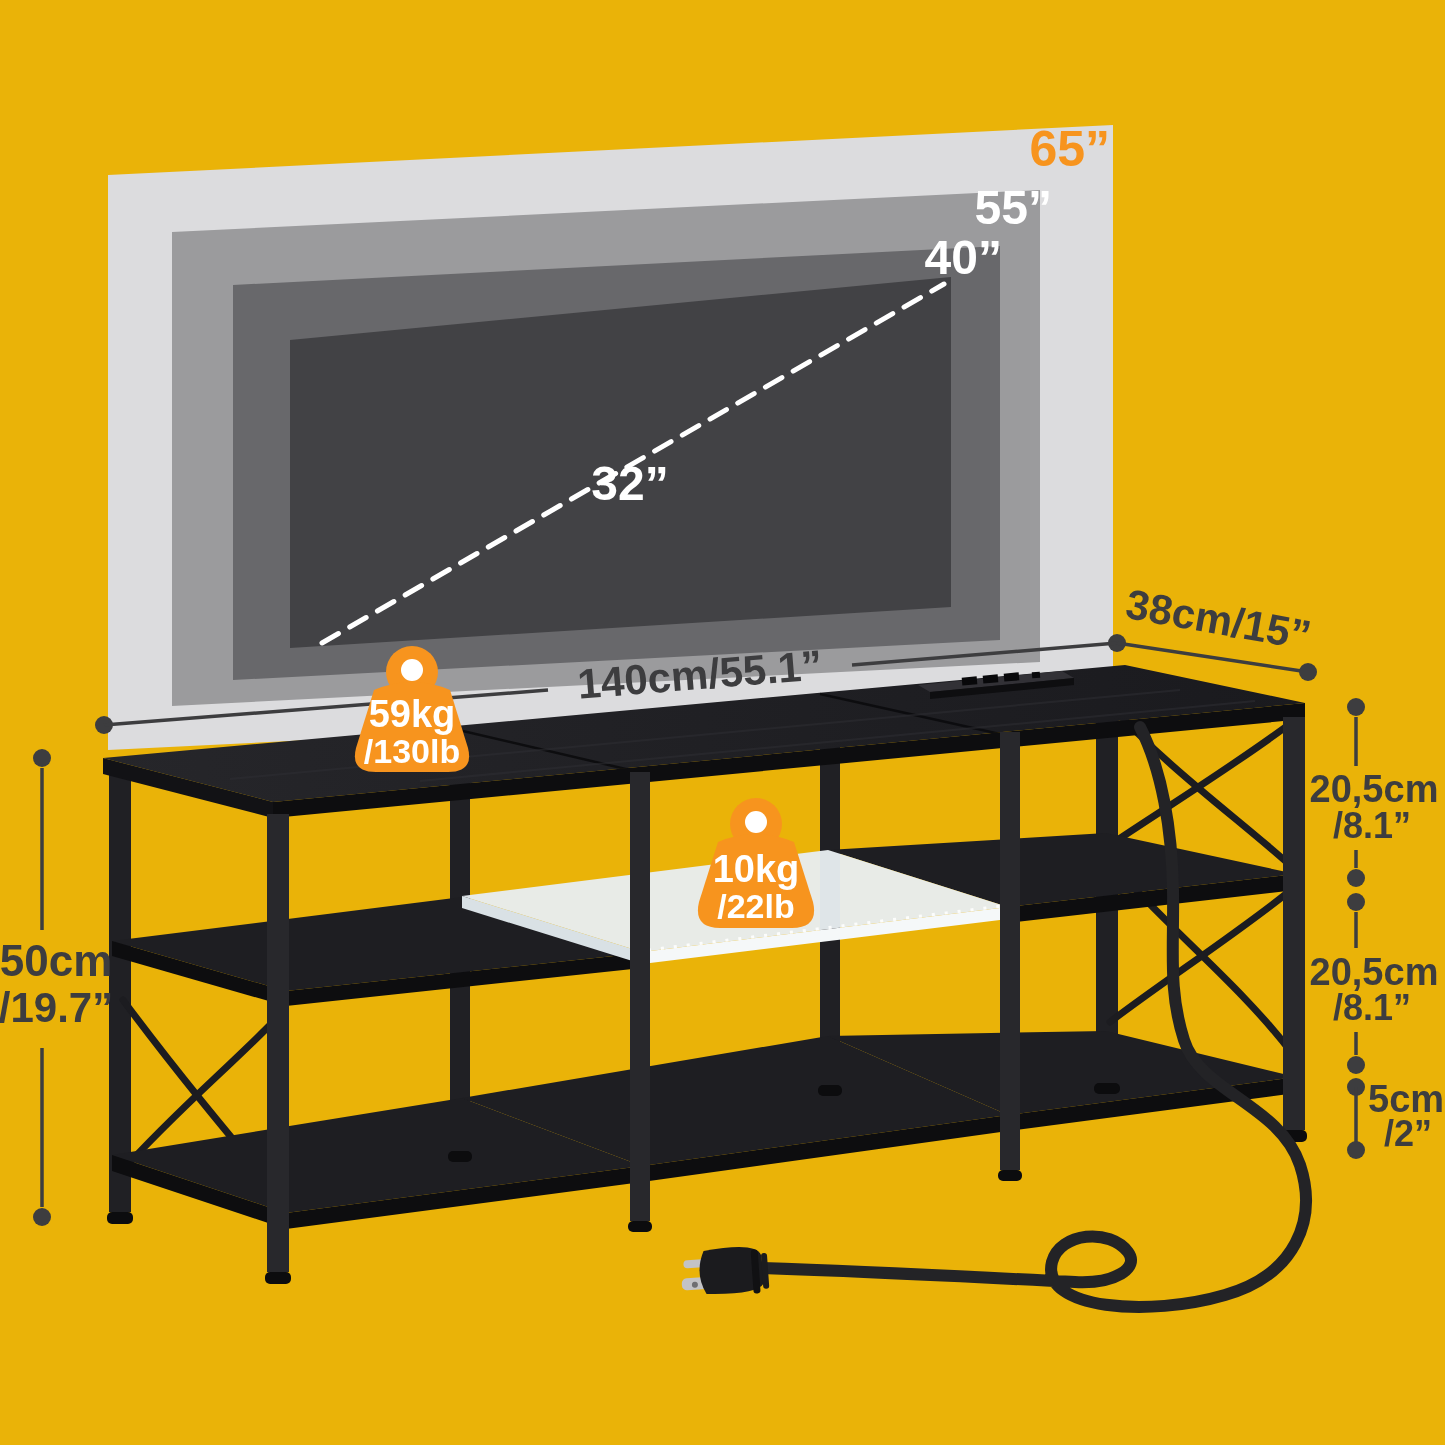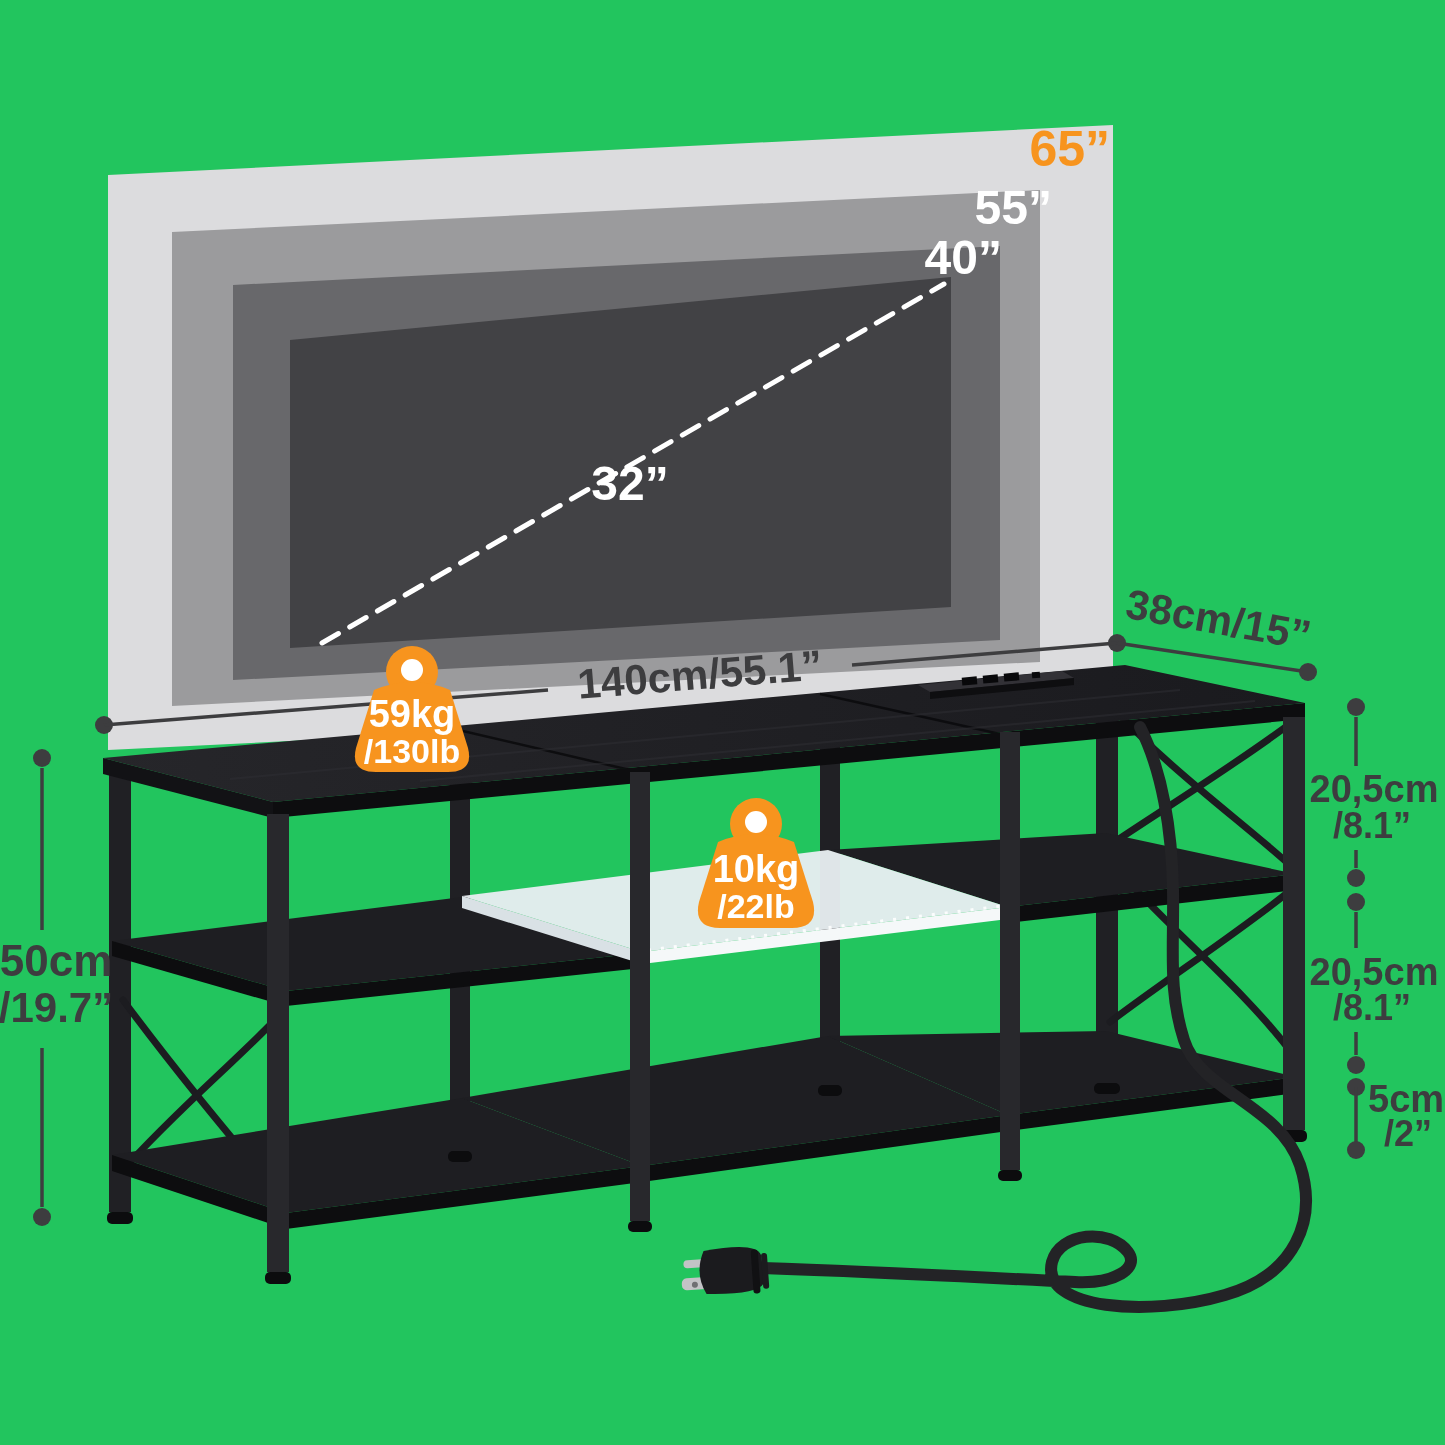--- a/index.html
+++ b/index.html
@@ -1,16 +1,16 @@
 <!DOCTYPE html>
 <html><head>
 <meta charset="utf-8">
 <style>
   html,body{margin:0;padding:0;background:#ffffff;}
-  .stage{position:relative;width:1445px;height:1445px;background:#22c55e;overflow:hidden;
+  .stage{position:relative;width:1445px;height:1445px;background:#eab308;overflow:hidden;
          font-family:"Liberation Sans",sans-serif;}
   svg{display:block}
   text{font-family:"Liberation Sans",sans-serif;font-weight:700;}
   .dim-text{fill:#3d3d3f;}
   .dim-line{stroke:#3d3d3f;stroke-width:3.5;fill:none;}
   .dim-dot{fill:#3d3d3f;}
   .tv-label{font-weight:700;}
   .leg{fill:#28282c;}
   .leg-dark{fill:#202024;}
   .foot{fill:#0c0c0e;}

